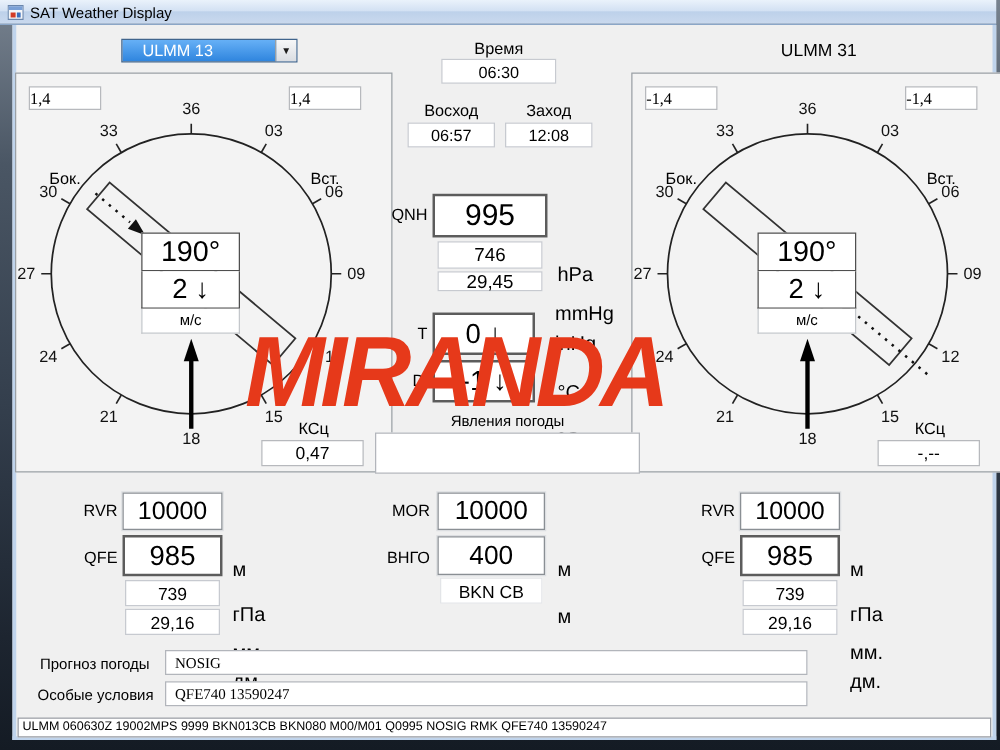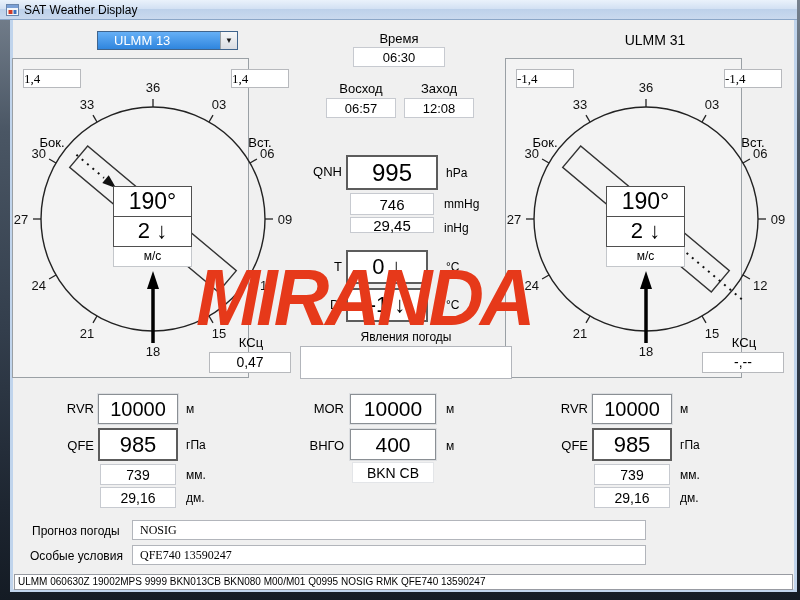--- a/index.html
+++ b/index.html
@@ -20,34 +20,34 @@
   .lab { position:absolute; font-size:13px; white-space:nowrap; }
   .ctr { text-align:center; }
   .rt  { text-align:right; }
   .box { position:absolute; background:#fff; border:1px solid #c7cad0; text-align:center;
     font-size:13px; display:flex; align-items:center; justify-content:center; white-space:nowrap; }
   .thin { border:1px solid #c7cad0; }
   .mid  { border:1px solid #8a8f94; box-shadow:0 0 0 1px #dcdee1; }
   .bold { border:2px solid #5c5c5c; }
   .f15 { font-size:15px; } .f14 { font-size:14px; }
   .f20 { font-size:20px; } .f21 { font-size:21px; } .f22 { font-size:22px; } .f24 { font-size:24px; }
-  .unit { position:absolute; font-size:12px; white-space:nowrap; }
+  .unit { position:absolute; font-size:16px; white-space:nowrap;margin-top:46px; }
 
   
   .combo { position:absolute; left:97px; top:31px; width:141px; height:19px;
     border:1px solid #40648c; background:linear-gradient(180deg,#66b0f6 0%,#2f85de 100%);
     display:flex; cursor:default; }
   .combo-text { flex:1; color:#fff; font-size:13px; line-height:17px; padding-left:16px;
     white-space:nowrap; overflow:hidden; }
   .combo-btn { width:17px; background:linear-gradient(180deg,#f6f7f8,#dadde2);
     border-left:1px solid #9aa0a5; display:flex; align-items:center; justify-content:center;
     font-size:8px; color:#1c1c1c; }
 
   
-  .panel { position:absolute; top:58px; width:237px; height:320px;
+  .panel { position:absolute; top:58px; width:302px; height:320px;
     border:1px solid #9aa0a5; background:#f3f3f3; }
   #panel-left { left:12px; } #panel-right { left:505px; }
   .panel svg { position:absolute; left:0; top:0; }
   .cbox { position:absolute; width:58px; height:19px; background:#fff; border:1px solid #b7b9bd;
     font-size:13px; line-height:17px; text-align:left;font-family:Liberation Serif, serif; }
   .clab { position:absolute; width:58px; font-size:13px; text-align:center;margin-top:44px; }
   .windbox { position:absolute; left:100px; top:127px; width:79px;border-radius:30px; }
   .wind-dir { height:31px; background:#fff; border:1px solid #4f4f4f; font-size:23px;
     line-height:28px; text-align:center; }
   .wind-spd { height:30px; background:#fff; border:1px solid #4f4f4f; border-top:none;

